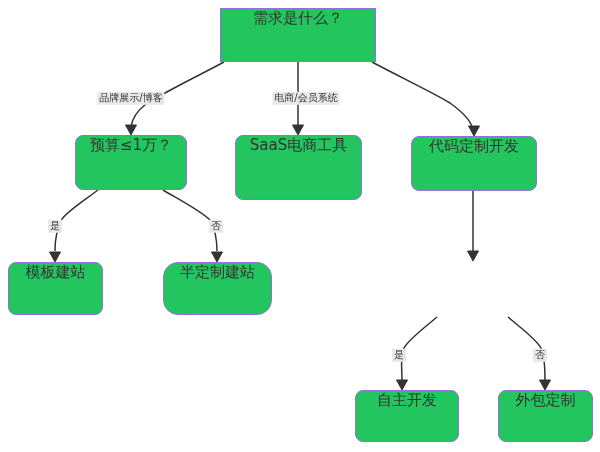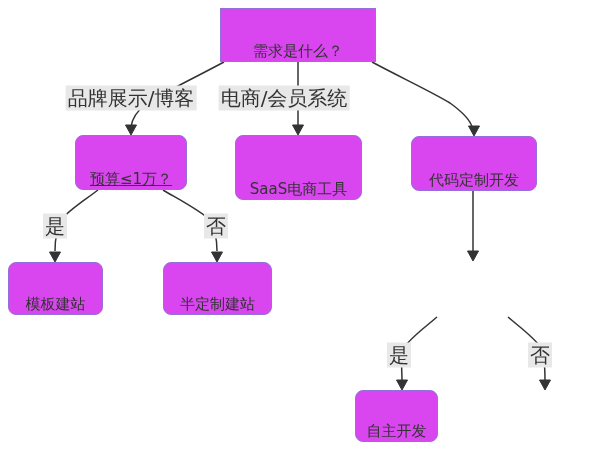--- a/index.html
+++ b/index.html
@@ -9,35 +9,35 @@
     background:#ffffff;
     font-family:"DejaVu Sans","Liberation Sans",sans-serif;
     overflow:hidden;
   }
   .edges-svg{position:absolute;left:0;top:0;width:600px;height:452px;}
   .edge{fill:none;stroke:#333333;stroke-width:1.5;}
   .arrowhead{fill:#333333;stroke:#333333;}
   .node{
     position:absolute;
     box-sizing:border-box;
-    background:#d946ef;
+    background:#22c55e;
     border:1.5px solid #9370DB;
     border-radius:8px;
-    display:flex;align-items:flex-end;justify-content:center;
+    display:flex;align-items:flex-start;justify-content:center;
     font-size:15px;color:#333333;
     white-space:nowrap;
     text-align:center;
   }
   .node.square{border-radius:0;}
   .edge-label{
     position:absolute;
     transform:translate(-50%,-50%);
     background:#e8e8e8;
     color:#333333;
-    font-size:20px;
+    font-size:10px;
     line-height:1.25;
     padding:0 2px;
     white-space:nowrap;
   }
 </style>
 </head>
 <body>
 
 <div class="canvas">
 
@@ -65,49 +65,52 @@
     <polygon class="arrowhead" points="396.5,380 407.5,380 402,390"></polygon>
 
     <path class="edge" d="M508,317 C522,329 536,339 541,348 C545,357 545,369 545,380"></path>
     <polygon class="arrowhead" points="539.5,380 550.5,380 545,390"></polygon>
   </svg>
 
   <div class="node square" style="left:220px;top:8px;width:156px;height:54px;">
     <span>需求是什么？</span>
   </div>
 
-  <div class="node" style="left:75px;top:135px;width:112px;height:55px;text-decoration:underline;">
+  <div class="node" style="left:75px;top:135px;width:112px;height:55px;">
     <span>预算≤1万？</span>
   </div>
 
   <div class="node" style="left:235px;top:135px;width:127px;height:65px;">
     <span>SaaS电商工具</span>
   </div>
 
   <div class="node" style="left:411px;top:136px;width:126px;height:55px;">
     <span>代码定制开发</span>
   </div>
 
   <div class="node" style="left:8px;top:262px;width:95px;height:53px;">
     <span>模板建站</span>
   </div>
 
-  <div class="node" style="left:163px;top:262px;width:109px;height:53px;">
+  <div class="node" style="left:163px;top:262px;width:109px;height:53px;border-radius:15px;">
     <span>半定制建站</span>
   </div>
 
 
-  <div class="node" style="left:355px;top:390px;width:83px;height:52px;">
+  <div class="node" style="left:355px;top:390px;width:104px;height:52px;">
     <span>自主开发</span>
   </div>
 
+  <div class="node" style="left:498px;top:390px;width:95px;height:52px;">
+    <span>外包定制</span>
+  </div>
 
   <div class="edge-label" style="left:131px;top:98px;">品牌展示/博客</div>
 
-  <div class="edge-label" style="left:284px;top:98px;">电商/会员系统</div>
+  <div class="edge-label" style="left:306px;top:98px;">电商/会员系统</div>
 
 
   <div class="edge-label" style="left:55px;top:226px;">是</div>
 
   <div class="edge-label" style="left:216px;top:226px;">否</div>
 
   <div class="edge-label" style="left:399px;top:355px;">是</div>
 
   <div class="edge-label" style="left:540px;top:355px;">否</div>
 

